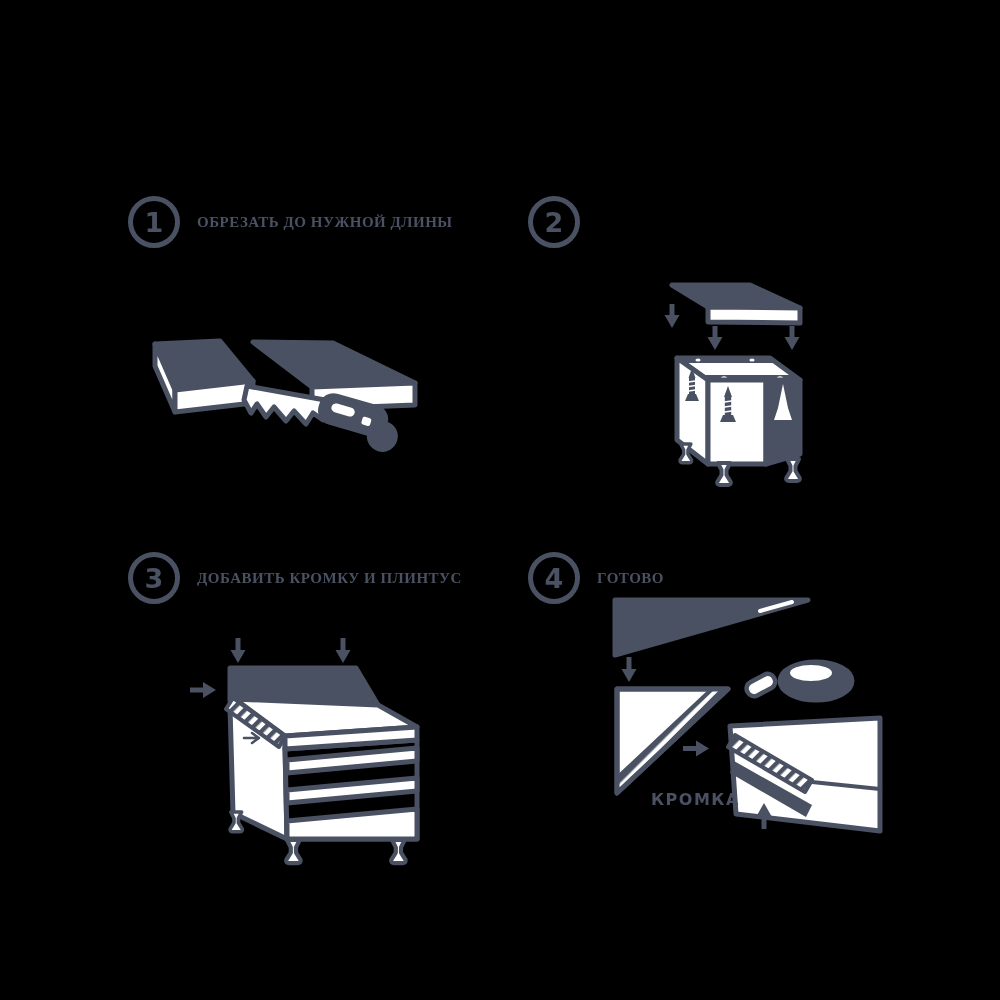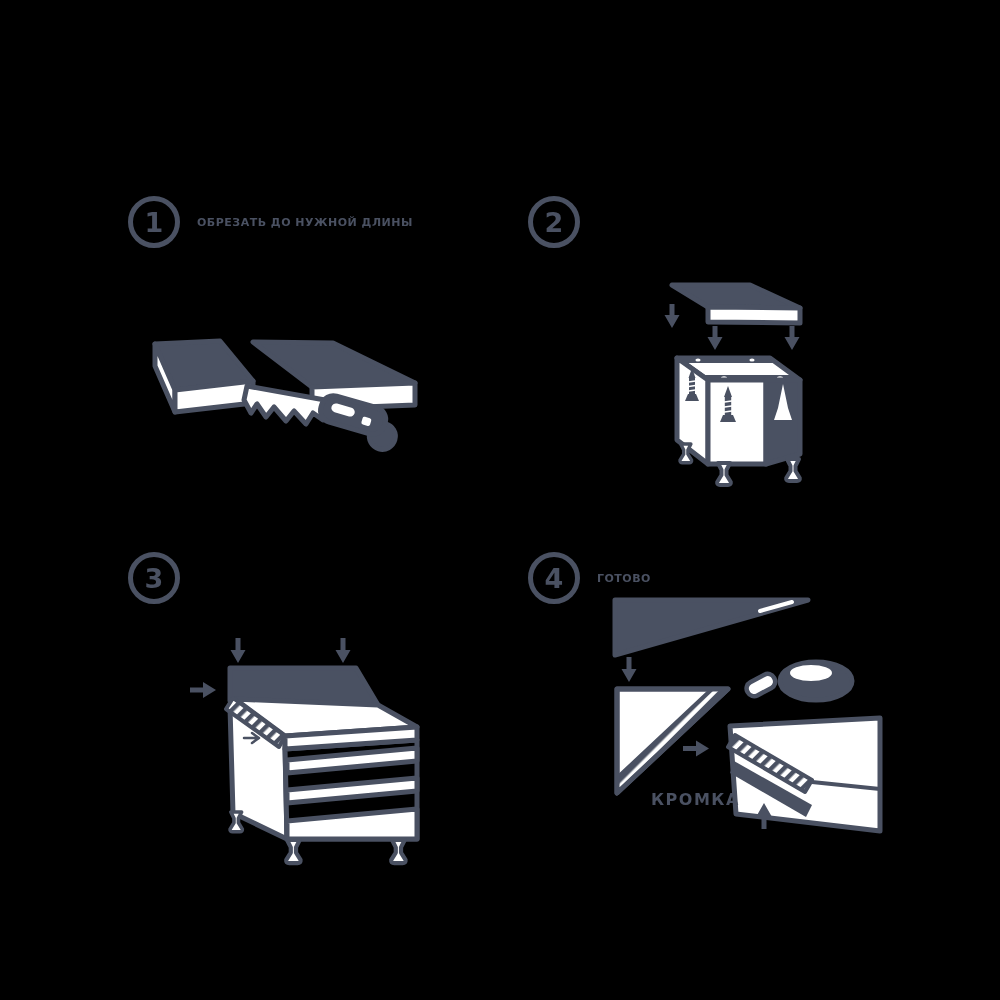--- a/index.html
+++ b/index.html
@@ -10,22 +10,23 @@
   }
   .step-header{
     position:absolute;display:flex;align-items:center;gap:17px;color:#4a5162;
   }
   .badge{
     width:42px;height:42px;border:5px solid #4a5162;border-radius:50%;
     display:flex;align-items:center;justify-content:center;
     font-weight:bold;font-size:27px;flex:0 0 auto;
   }
   .title{
-    font-size:11px;font-weight:bold;letter-spacing:.5px;text-transform:uppercase;
+    font-size:15px;font-weight:bold;letter-spacing:.5px;text-transform:uppercase;
     white-space:nowrap;
+    font-family:Liberation Serif, serif;
   }
   .illus{position:absolute;}
   #h1{left:128px;top:196px;}
   #h2{left:528px;top:196px;}
   #h3{left:128px;top:552px;}
   #h4{left:528px;top:552px;}
   #s1{left:135px;top:328px;}
   #s2{left:640px;top:268px;}
   #s3{left:178px;top:608px;}
   #s4{left:600px;top:593px;}
@@ -54,20 +55,21 @@
 <div class="step-header" id="h2">
   <div class="badge">
     <span>2</span>
   </div>
 </div>
 
 <div class="step-header" id="h3">
   <div class="badge">
     <span>3</span>
   </div>
+  <div class="title">ДОБАВИТЬ КРОМКУ И ПЛИНТУС</div>
 </div>
 
 <div class="step-header" id="h4">
   <div class="badge">
     <span>4</span>
   </div>
   <div class="title">ГОТОВО</div>
 </div>
 
 <svg class="illus" id="s1" width="320" height="150" viewBox="0 0 320 150">

